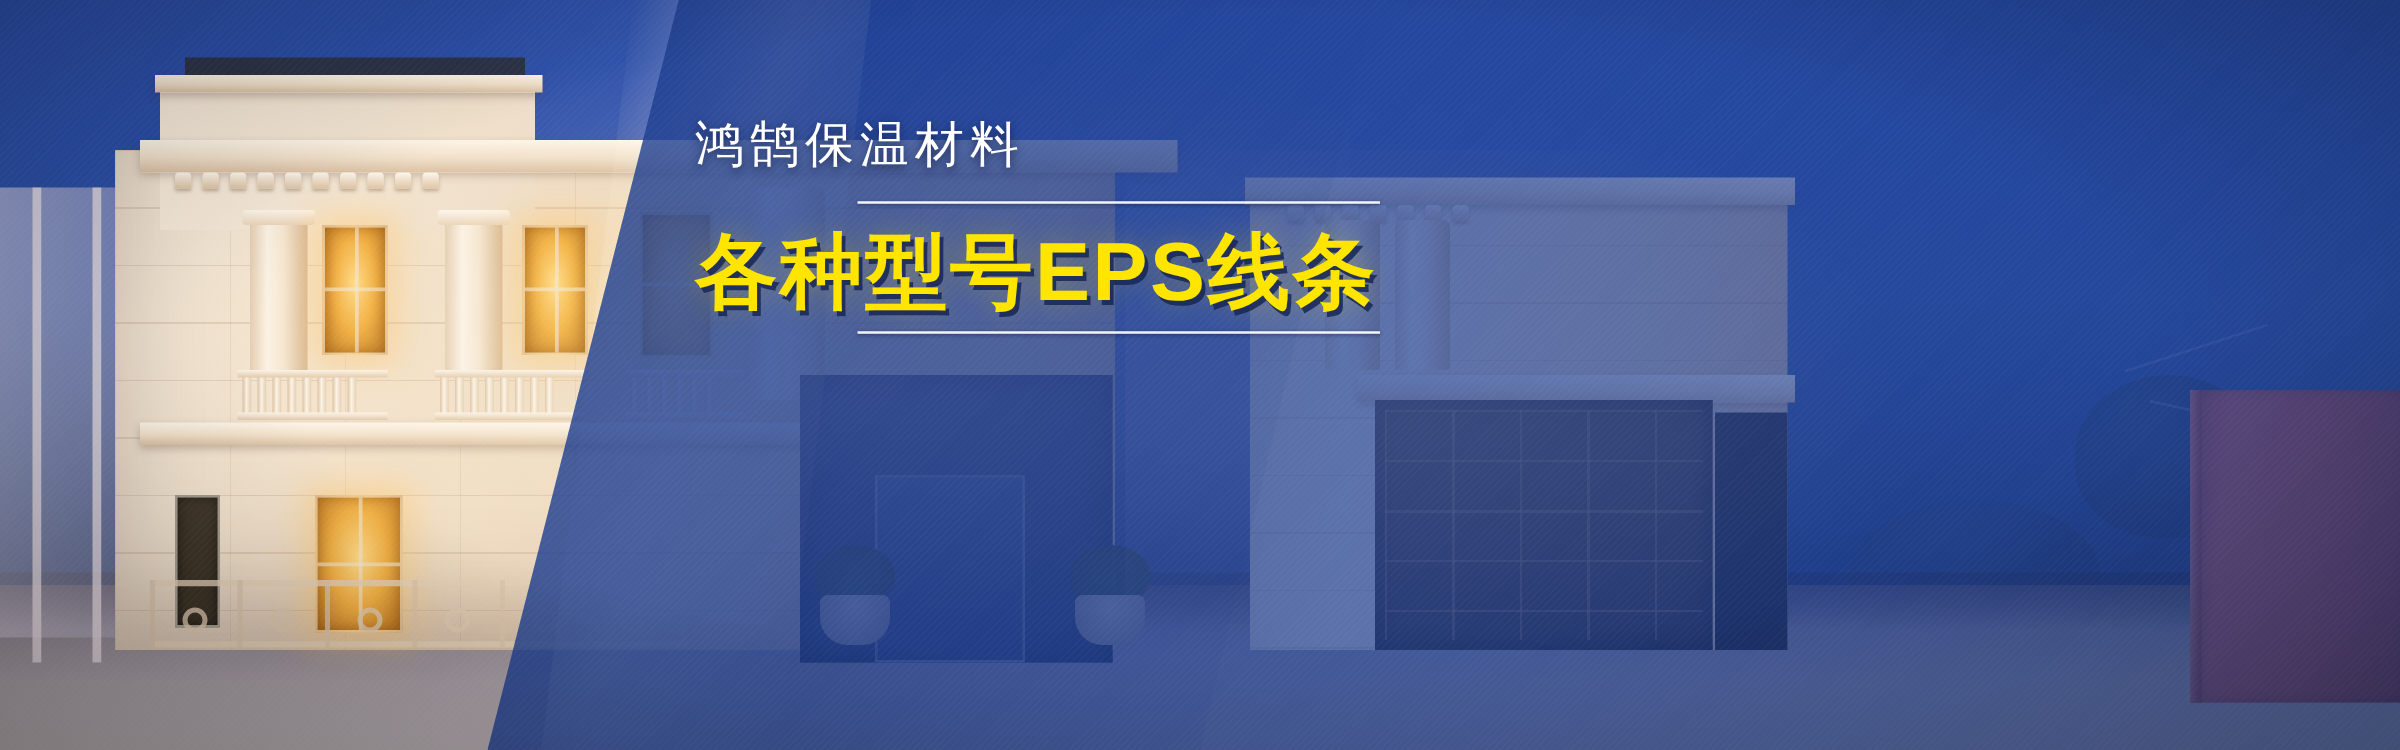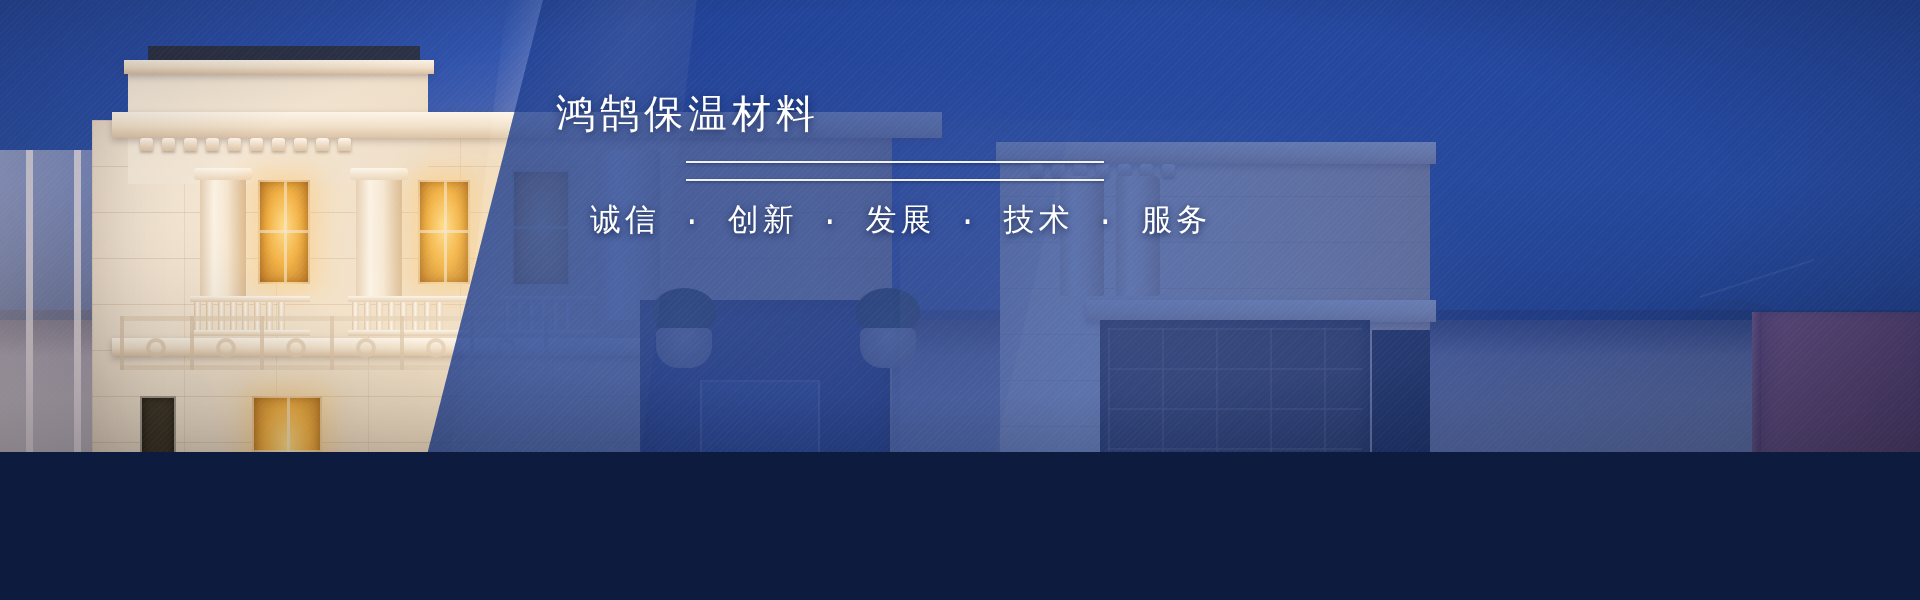--- a/index.html
+++ b/index.html
@@ -1,20 +1,20 @@
 <!DOCTYPE html>
 <html><head>
 <meta charset="utf-8">
 <style>
   * { margin:0; padding:0; box-sizing:border-box; }
   html,body { width:1920px; height:600px; overflow:hidden; background:#0d1b3e; }
   body { font-family:"Liberation Sans","DejaVu Sans",sans-serif; }
 
   #banner {
-    position:relative; width:1920px; height:452px; overflow:hidden;font-family:Liberation Mono, monospace;
+    position:relative; width:1920px; height:600px; overflow:hidden;
   }
 
   
   .sky {
     position:absolute; inset:0;
     background:
       linear-gradient(180deg,#2b4ea8 0%,#2a4da6 18%,#2c4f9e 40%,#24407f 62%,#1b2f5e 82%,#141f3e 100%);
   }
   .sky-glow {
     position:absolute; left:50%; top:-8%; width:1500px; height:620px;
@@ -425,21 +425,19 @@
   <div class="panel-soft"></div>
   <div class="panel"></div>
   <div class="hatch"></div>
   <div class="vignette"></div>
 
   <div class="copy">
     <div class="brand">鸿鹄保温材料</div>
     <div class="rule-wrap">
       <div class="rule"></div>
     </div>
+    <div class="headline">各种型号EPS线条</div>
     <div class="rule-wrap">
       <div class="rule lower"></div>
     </div>
-    <div class="tag-wrap">
-      <div class="tagline">诚信 · 创新 · 发展 · 技术 · 服务</div>
-    </div>
   </div>
 
 </div>
 
 </body></html>

